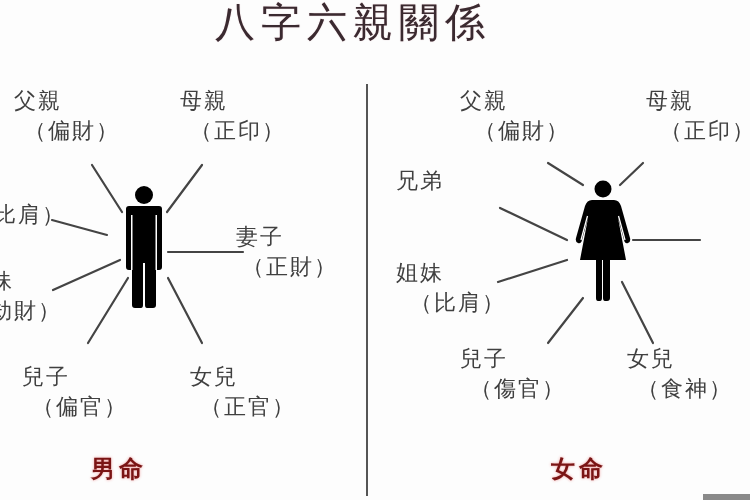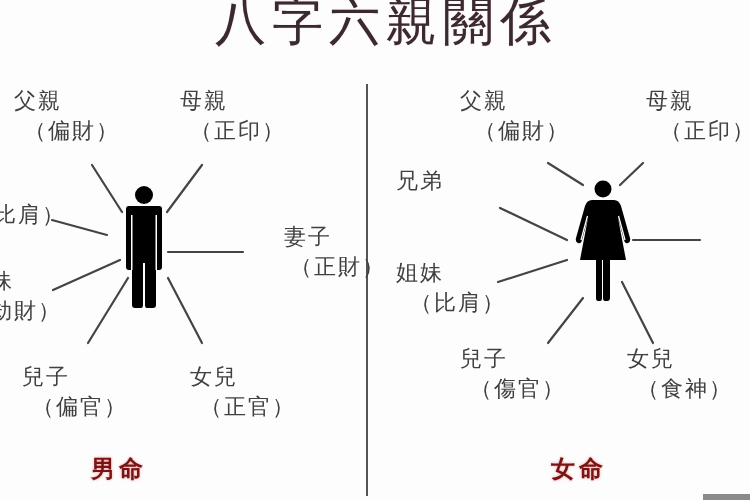--- a/index.html
+++ b/index.html
@@ -20,21 +20,21 @@
       left: 0; top: 0;
       width: 750px; height: 500px;
       background: #fdfdfd;
     }
     .title {
       position: absolute;
       left: 215px;
       top: 0px;
       width: 320px;
       height: 50px;
-      font-size: 51px;
+      font-size: 40px;
       line-height: 44px;
       letter-spacing: 6px;
       color: #3a2a30;
       white-space: nowrap;
       text-shadow: 0 0 1px rgba(140,40,60,0.35);
     }
     .lines-svg {
       position: absolute;
       left: 0; top: 0;
       width: 750px; height: 500px;
@@ -140,21 +140,21 @@
 
   <div class="node" style="left:-6px; top:200px;">
     <span class="god">比肩）</span>
   </div>
 
   <div class="node" style="left:-10px; top:266px;">
     <span class="rel">妹</span>
     <span class="god">劫財）</span>
   </div>
 
-  <div class="node" style="left:232px; top:222px;margin-left:48px;">
+  <div class="node" style="left:232px; top:222px;">
     <span class="rel" style="margin-left:4px;">妻子</span>
     <span class="god" style="margin-left:10px;">（正財）</span>
   </div>
 
   <div class="node" style="left:22px; top:362px;">
     <span class="rel">兒子</span>
     <span class="god" style="margin-left:10px;">（偏官）</span>
   </div>
 
   <div class="node" style="left:190px; top:362px;">

